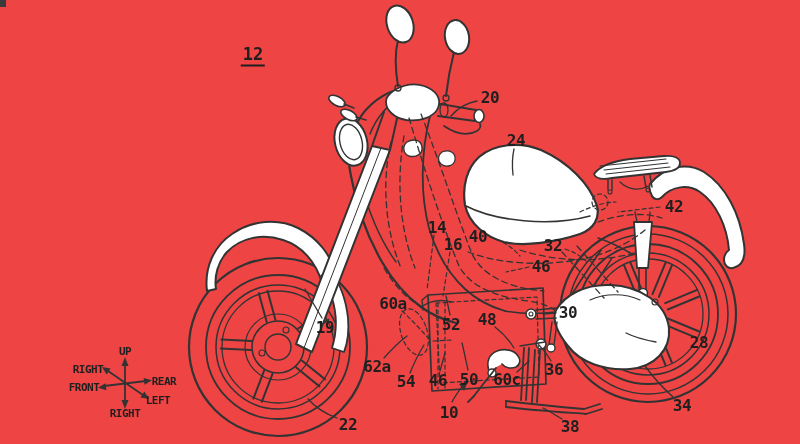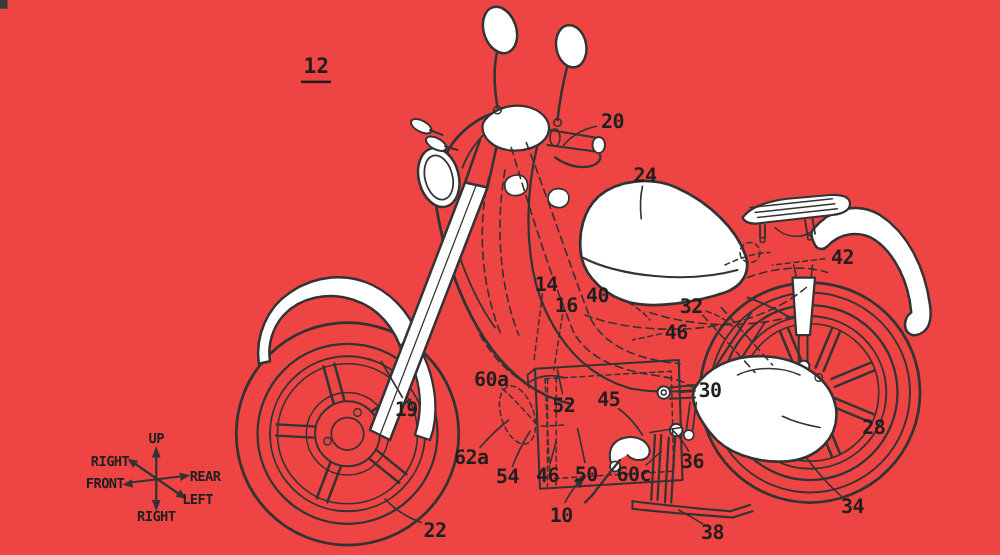--- a/index.html
+++ b/index.html
@@ -276,21 +276,21 @@
   <div class="ref" style="left:516px;top:140px;">24</div>
   <div class="ref" style="left:674px;top:206px;">42</div>
   <div class="ref" style="left:437px;top:227px;">14</div>
   <div class="ref" style="left:453px;top:244px;">16</div>
   <div class="ref" style="left:478px;top:236px;">40</div>
   <div class="ref" style="left:553px;top:245px;">32</div>
   <div class="ref" style="left:541px;top:266px;">46</div>
   <div class="ref" style="left:325px;top:327px;">19</div>
   <div class="ref" style="left:393px;top:303px;">60a</div>
   <div class="ref" style="left:451px;top:324px;">52</div>
-  <div class="ref" style="left:487px;top:319px;">45</div>
+  <div class="ref" style="left:487px;top:319px;">48</div>
   <div class="ref" style="left:568px;top:312px;">30</div>
   <div class="ref" style="left:377px;top:366px;">62a</div>
   <div class="ref" style="left:406px;top:381px;">54</div>
   <div class="ref" style="left:438px;top:380px;">46</div>
   <div class="ref" style="left:469px;top:379px;">50</div>
   <div class="ref" style="left:507px;top:379px;">60c</div>
   <div class="ref" style="left:554px;top:369px;">36</div>
   <div class="ref" style="left:699px;top:342px;">28</div>
   <div class="ref" style="left:449px;top:412px;">10</div>
   <div class="ref" style="left:570px;top:426px;">38</div>

